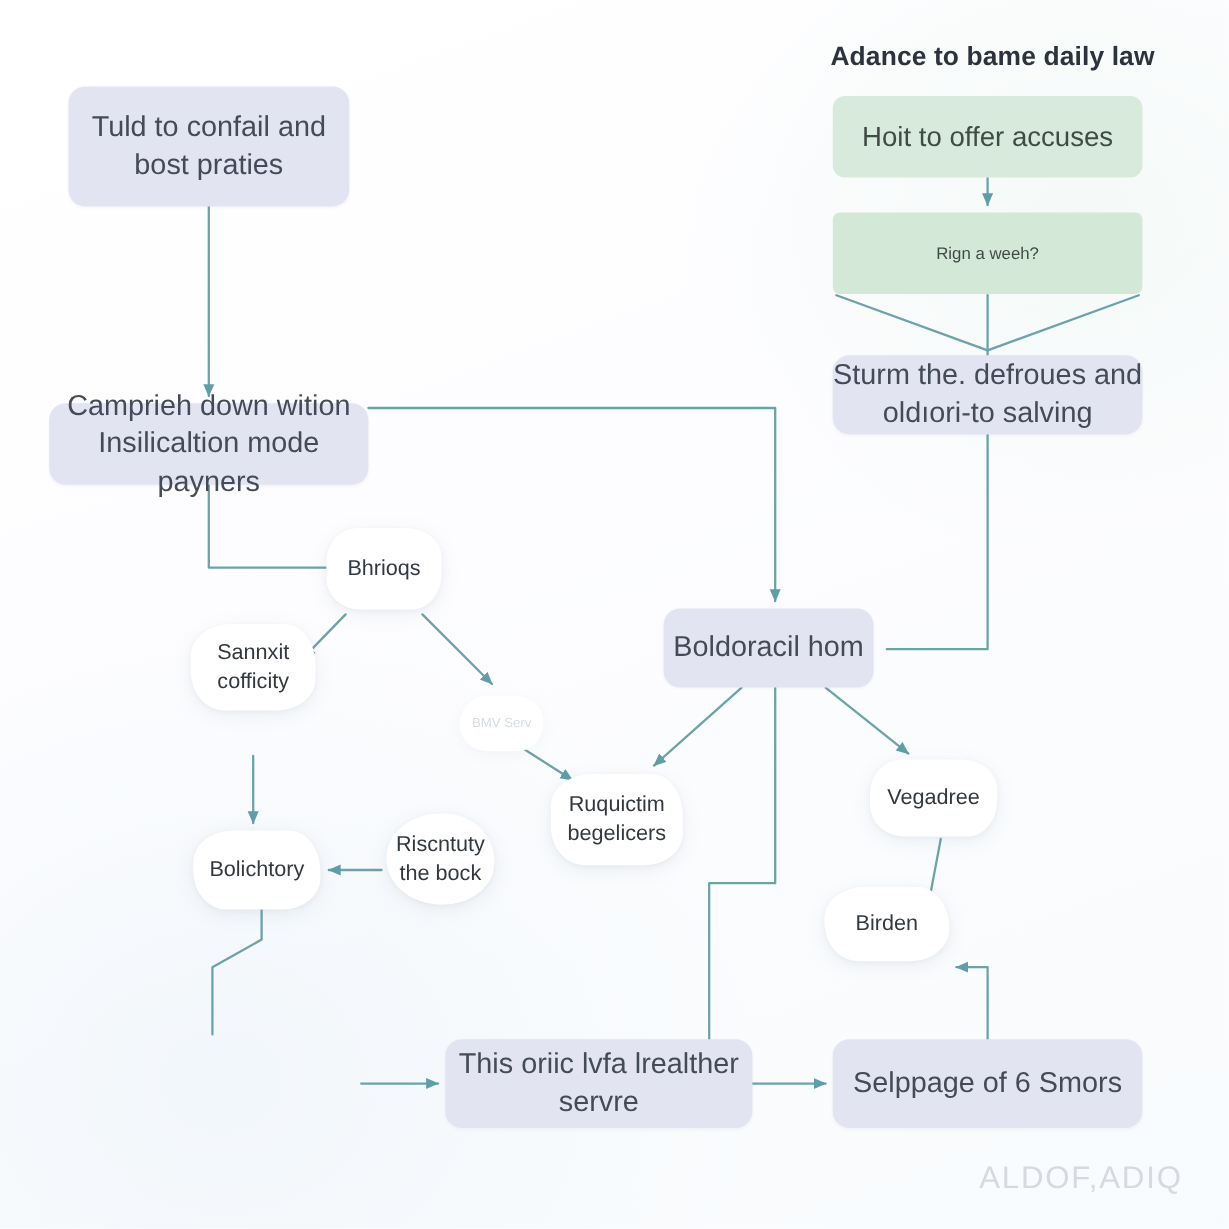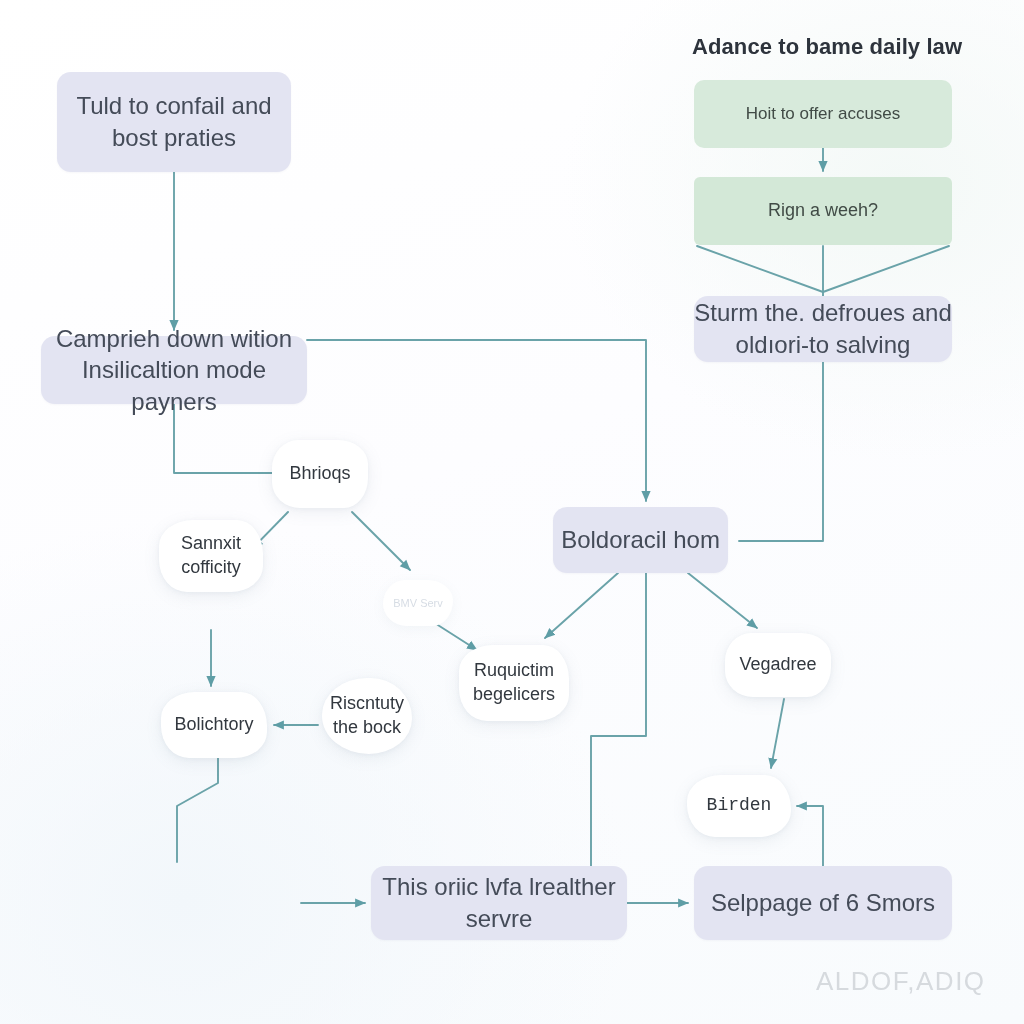--- a/index.html
+++ b/index.html
@@ -43,27 +43,27 @@
     background: #e3e4f2;
     border-radius: 14px;
     font-size: 24px;
     color: #444b58;
     box-shadow: 0 1px 2px rgba(90,95,130,0.05);
   }
   
   .n-green {
     background: #d7eadb;
     border-radius: 10px;
-    font-size: 17px;
+    font-size: 23px;
     color: #414b46;
   }
   .n-green-2 {
     background: #d3e8d7;
     border-radius: 6px;
-    font-size: 18px;
+    font-size: 14px;
     color: #414b46;
   }
   
   .n-blob {
     background: #ffffff;
     border-radius: 26px 30px 24px 28px / 28px 24px 30px 26px;
     font-size: 18px;
     color: #32383f;
     box-shadow: 0 4px 16px rgba(120,140,160,0.12),
                 0 1px 4px rgba(120,140,160,0.08);
@@ -160,19 +160,19 @@
   <div class="node n-blob b2" style="left:159px; top:520px; width:104px; height:72px;">Sannxit
 cofficity</div>
   <div class="node n-blob ghost" style="left:383px; top:580px; width:70px;  height:46px;">BMV Serv</div>
   <div class="node n-lav" style="left:553px; top:507px; width:175px; height:66px;">Boldoracil hom</div>
   <div class="node n-blob" style="left:725px; top:633px; width:106px; height:64px;">Vegadree</div>
   <div class="node n-blob b2" style="left:459px; top:645px; width:110px; height:76px;">Ruquictim
 begelicers</div>
   <div class="node n-blob b3" style="left:322px; top:678px; width:90px;  height:76px;">Riscntuty
 the bock</div>
   <div class="node n-blob b2" style="left:161px; top:692px; width:106px; height:66px;">Bolichtory</div>
-  <div class="node n-blob b2" style="left:687px; top:775px; width:104px; height:62px;font-family:Liberation Mono, monospace;">Birden</div>
+  <div class="node n-blob b2" style="left:687px; top:739px; width:104px; height:62px;">Birden</div>
   <div class="node n-lav" style="left:371px; top:866px; width:256px; height:74px;">This oriic lvfa lrealther
 servre</div>
   <div class="node n-lav" style="left:694px; top:866px; width:258px; height:74px;">Selppage of 6 Smors</div>
 
   <div class="watermark" style="left:816px; top:966px;">ALDOF,ADIQ</div>
 </div>
 
 </body></html>

